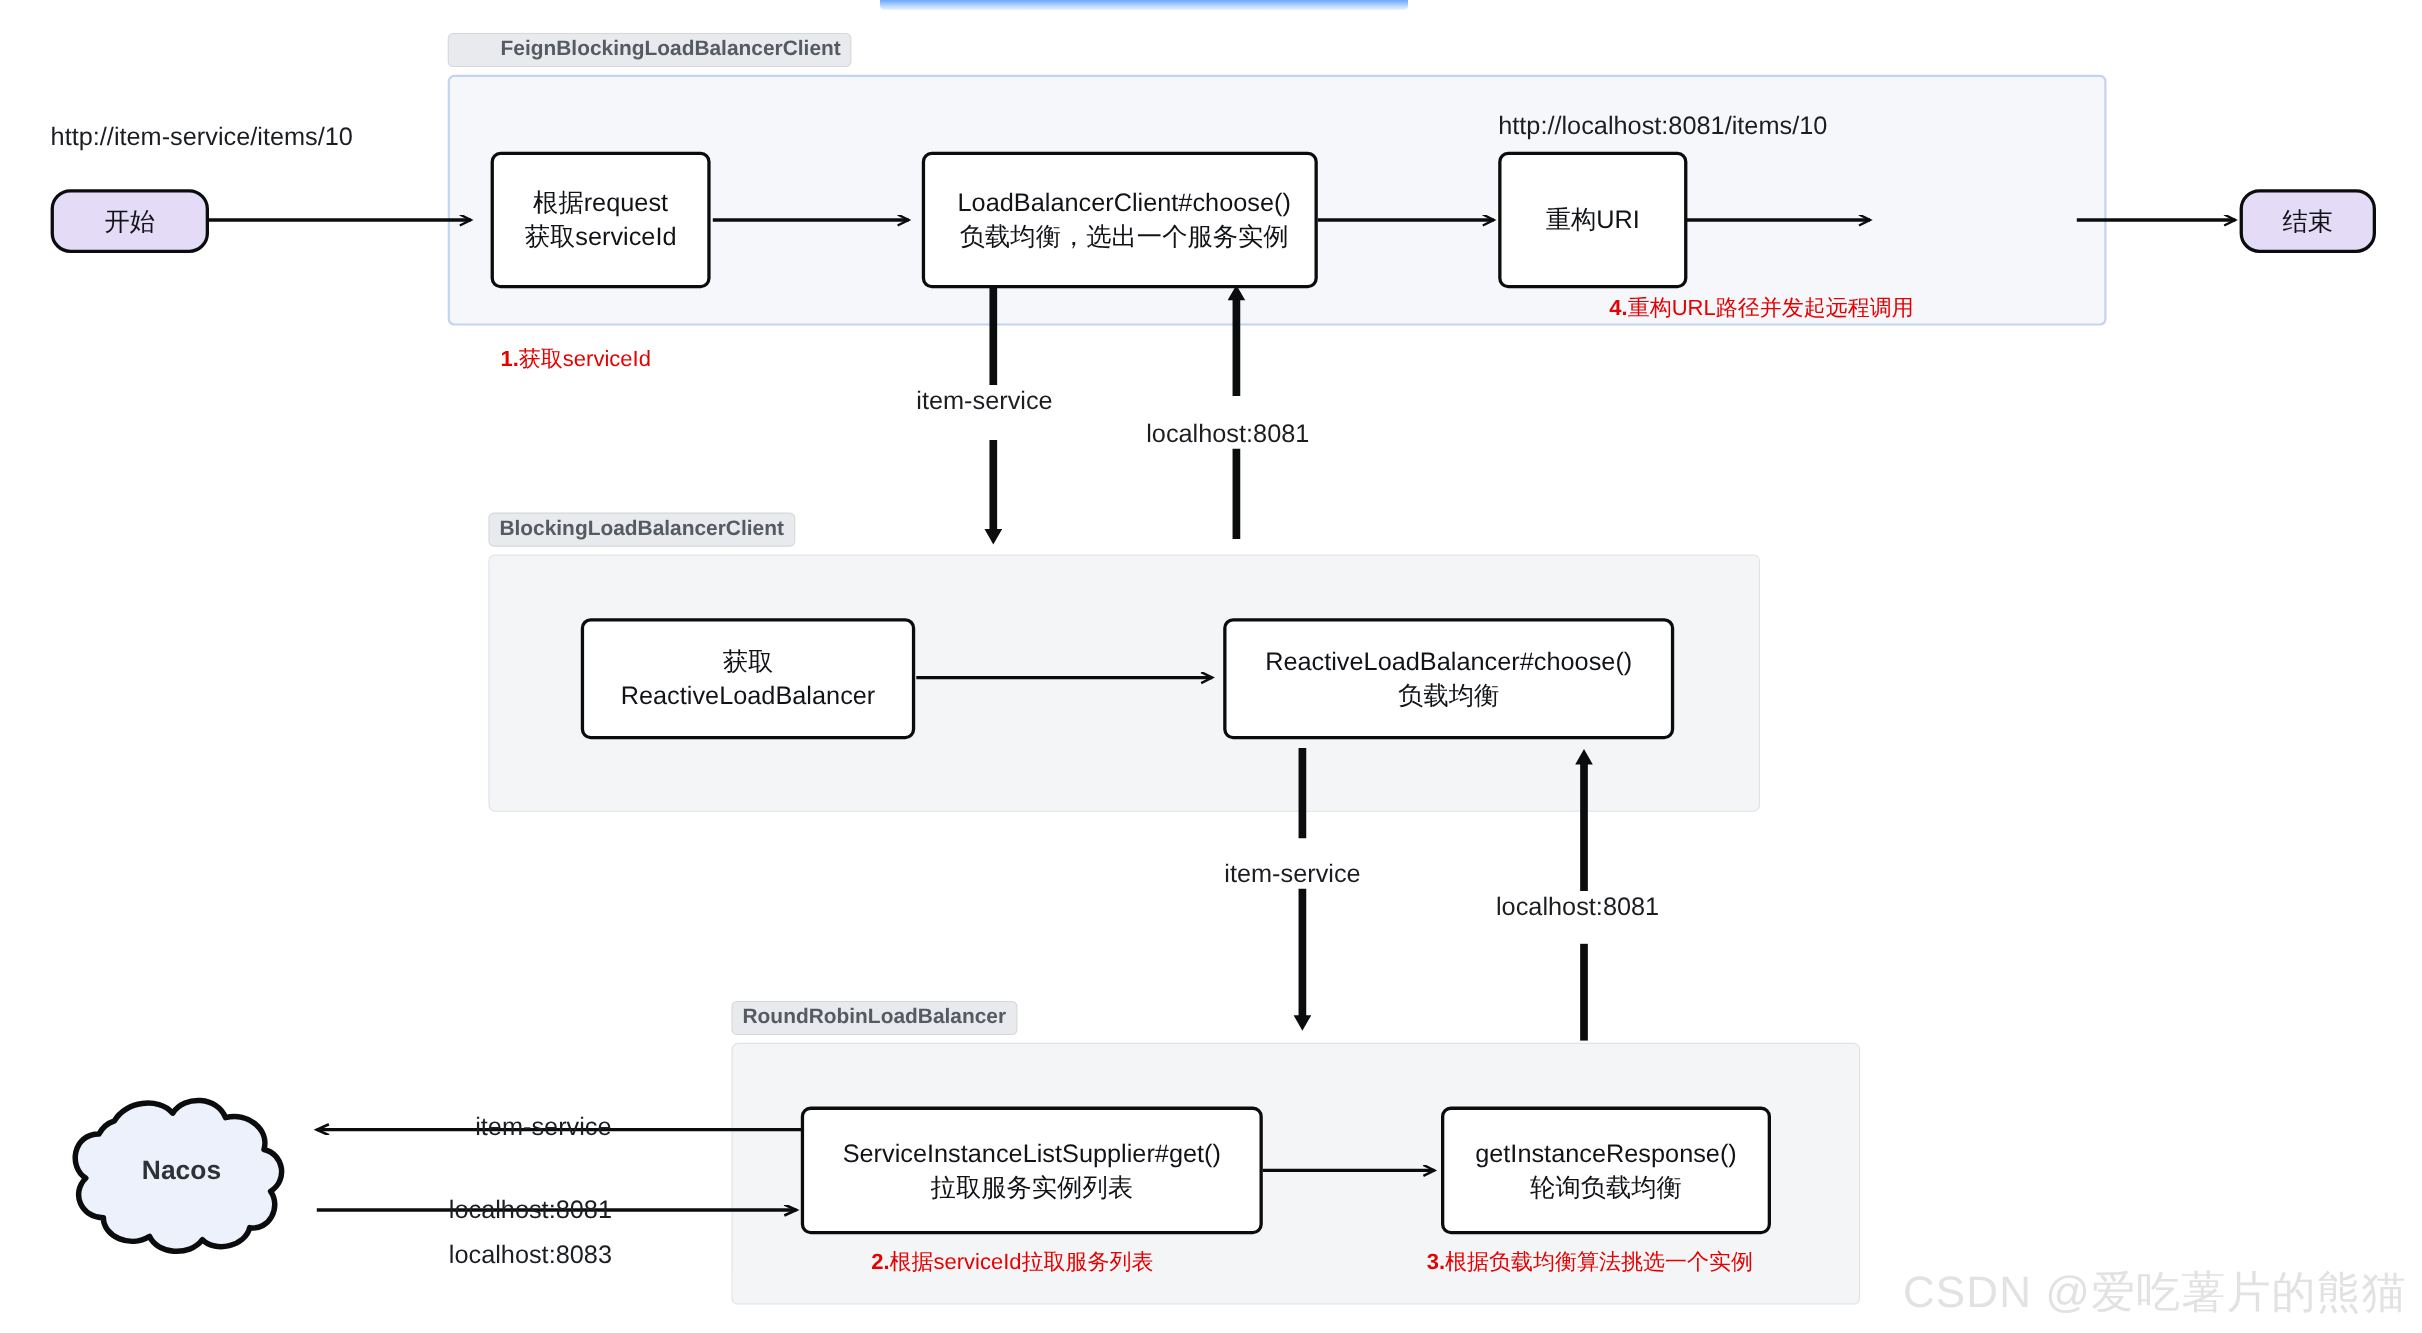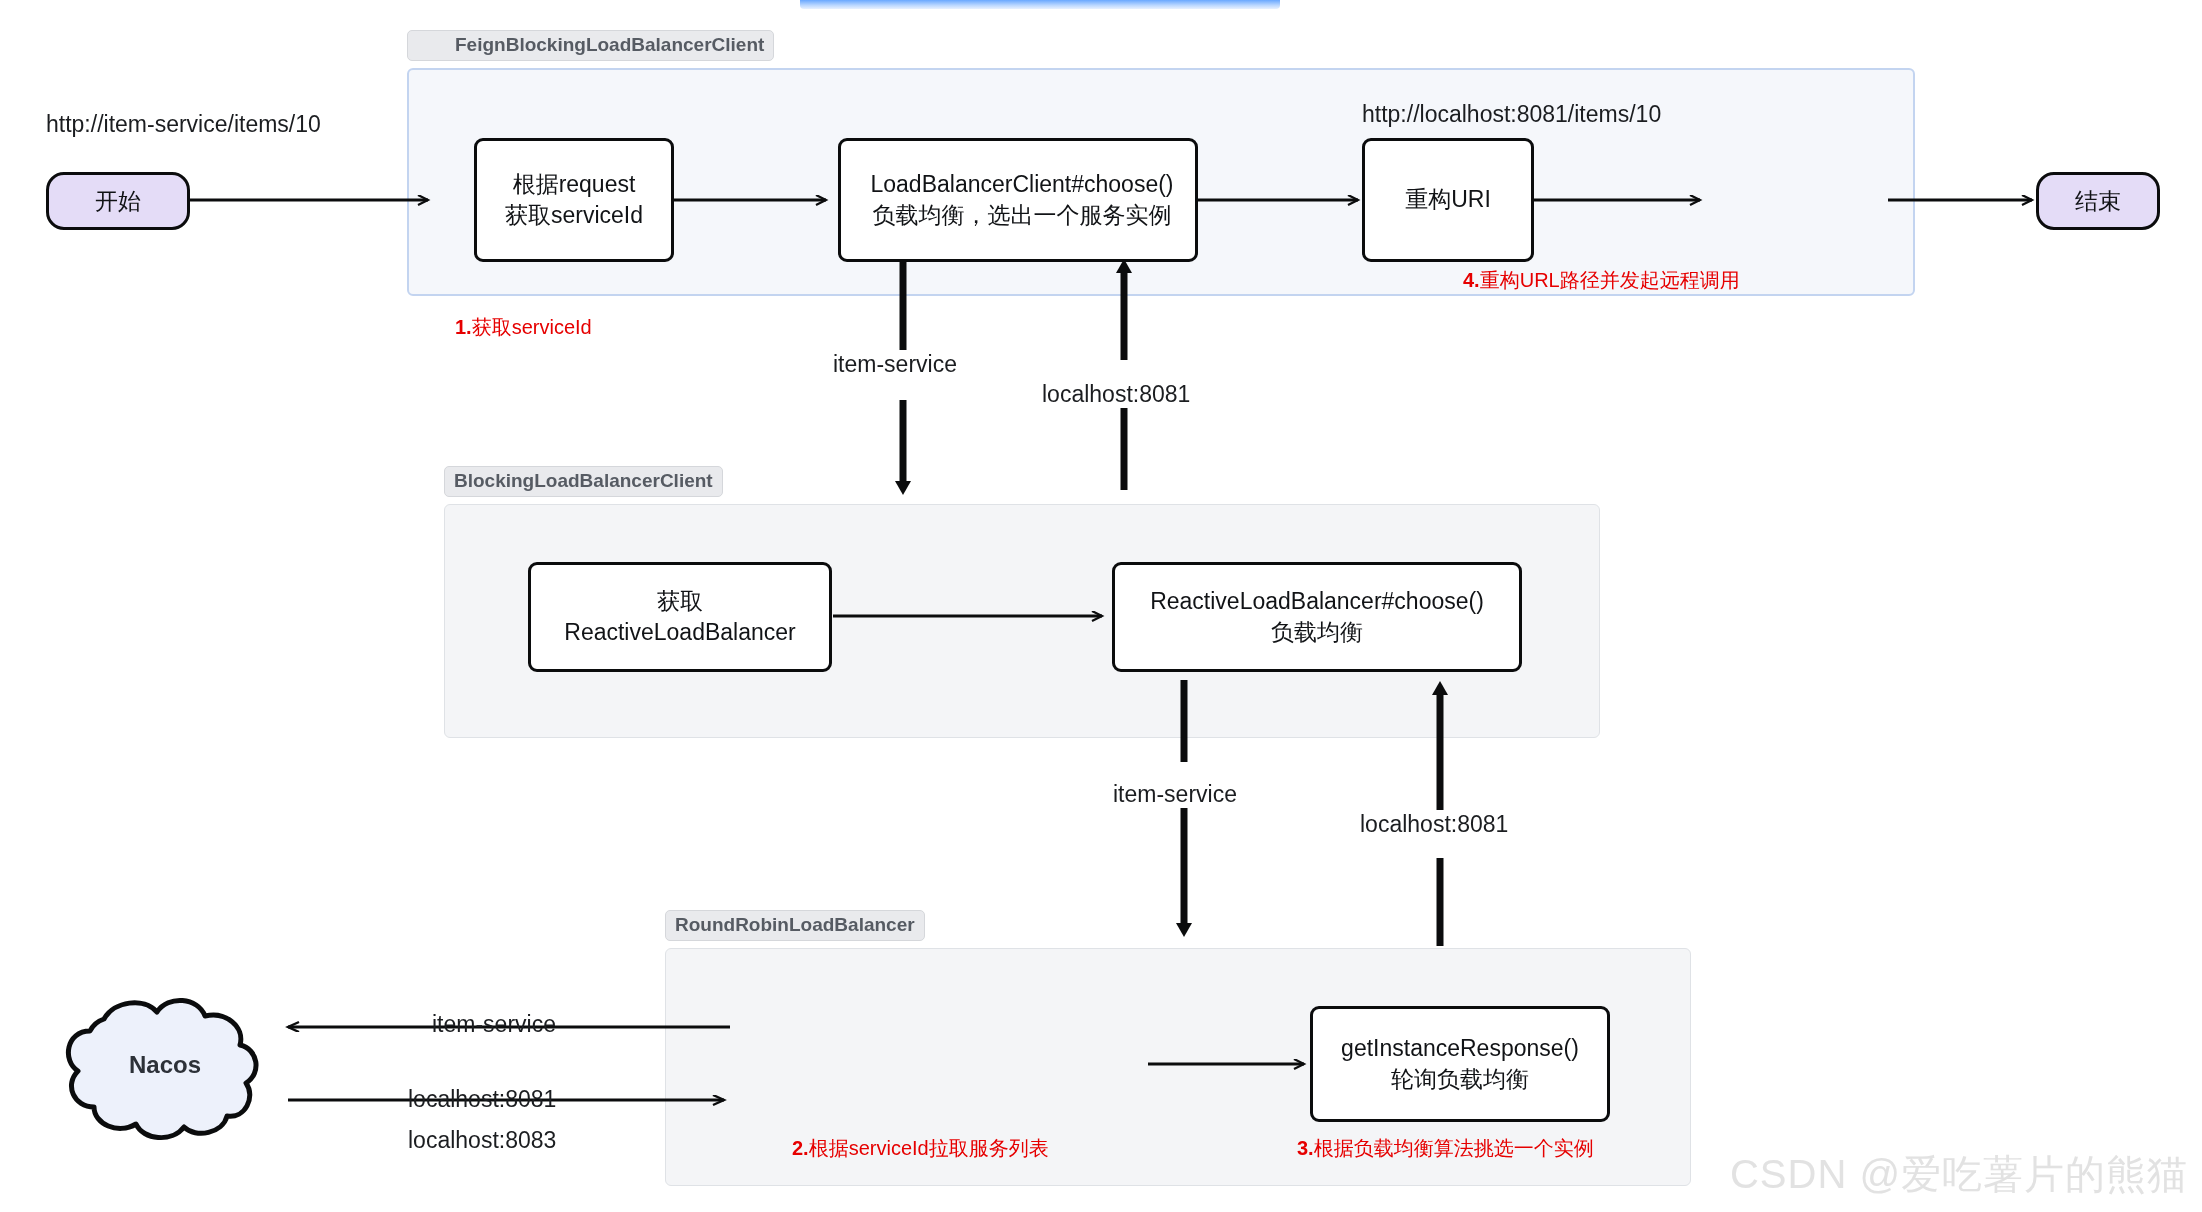--- a/index.html
+++ b/index.html
@@ -179,21 +179,21 @@
                C132,158 103,155 96,139 C78,150 54,139 54,122
                C34,122 24,100 38,86 C22,76 26,46 50,46
                C53,40 58,36 64,34 Z" fill="#edf1fb" stroke="#0b0c0d" stroke-width="5" stroke-linejoin="round"></path>
     </svg>
     <div class="cloud-label">Nacos</div>
   </div>
 
   <div class="terminal" style="left:46px; top:172px; width:144px; height:58px;">开始</div>
   <div class="terminal" style="left:2036px; top:172px; width:124px; height:58px;">结束</div>
 
-  <div class="node" style="left:446px; top:138px; width:200px; height:124px;margin-left:28px;">
+  <div class="node" style="left:446px; top:138px; width:200px; height:124px;">
     <div>
       <span class="ln">根据request</span>
       <span class="ln">获取serviceId</span>
     </div>
   </div>
 
   <div class="node" style="left:838px; top:138px; width:360px; height:124px;padding-left:16px;">
     <div>
       <span class="ln">LoadBalancerClient#choose()</span>
       <span class="ln">负载均衡，选出一个服务实例</span>
@@ -214,20 +214,26 @@
     </div>
   </div>
 
   <div class="node" style="left:1112px; top:562px; width:410px; height:110px;">
     <div>
       <span class="ln">ReactiveLoadBalancer#choose()</span>
       <span class="ln">负载均衡</span>
     </div>
   </div>
 
+  <div class="node" style="left:728px; top:1006px; width:420px; height:116px;">
+    <div>
+      <span class="ln">ServiceInstanceListSupplier#get()</span>
+      <span class="ln">拉取服务实例列表</span>
+    </div>
+  </div>
 
   <div class="node" style="left:1310px; top:1006px; width:300px; height:116px;">
     <div>
       <span class="ln">getInstanceResponse()</span>
       <span class="ln">轮询负载均衡</span>
     </div>
   </div>
 
   <div class="txt" style="left:46px; top:110px;">http://item-service/items/10</div>
   <div class="txt" style="left:1362px; top:100px;">http://localhost:8081/items/10</div>

